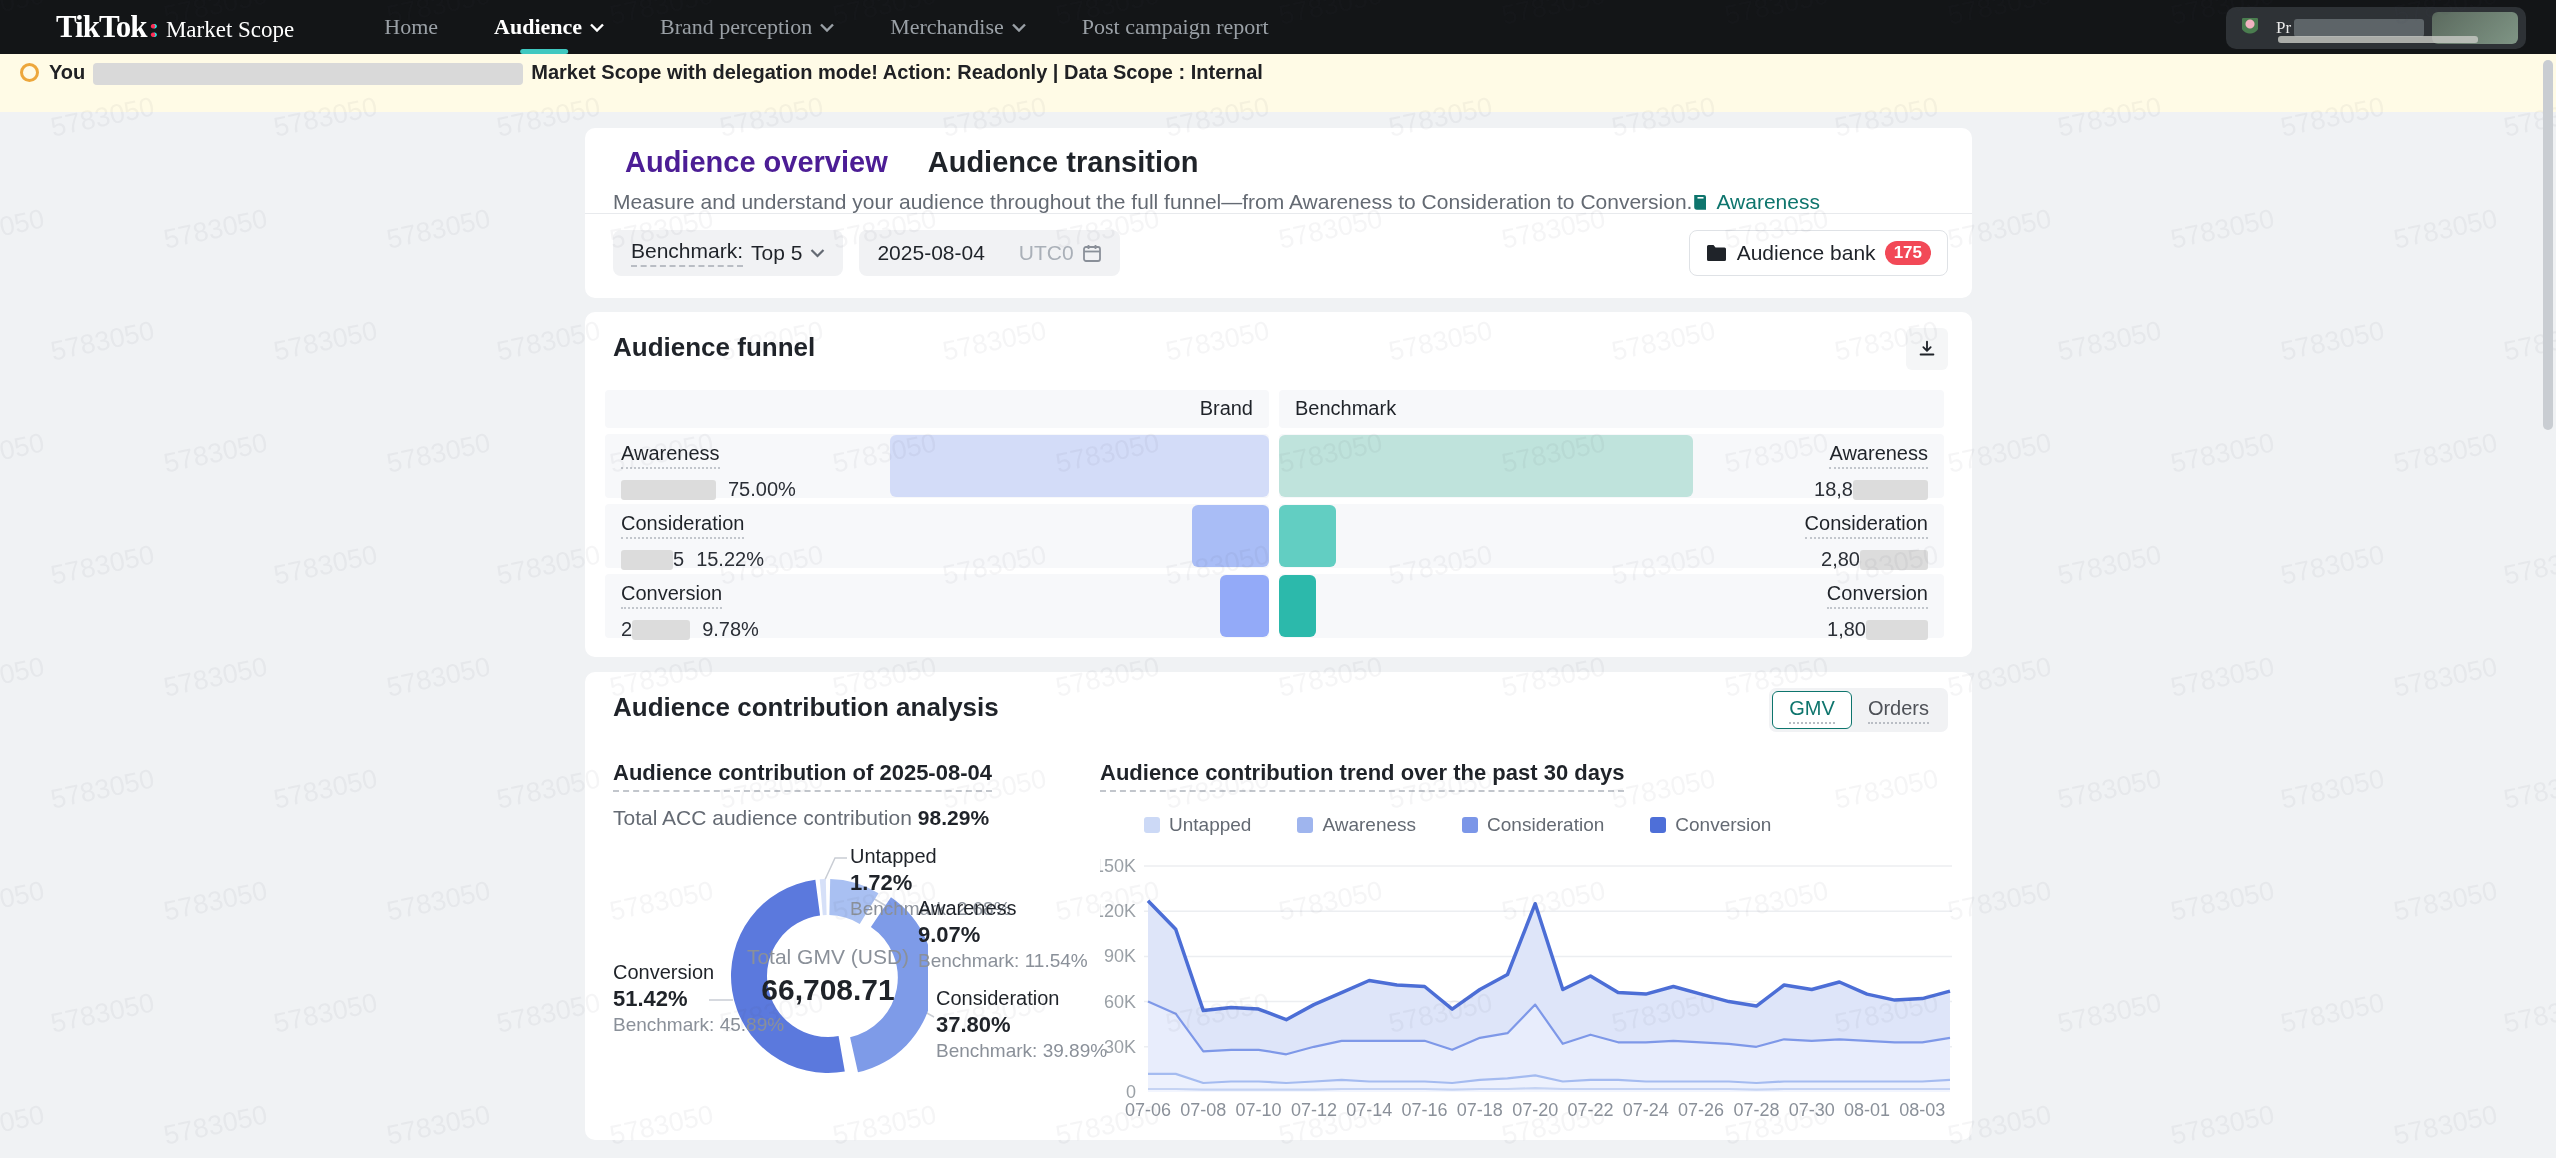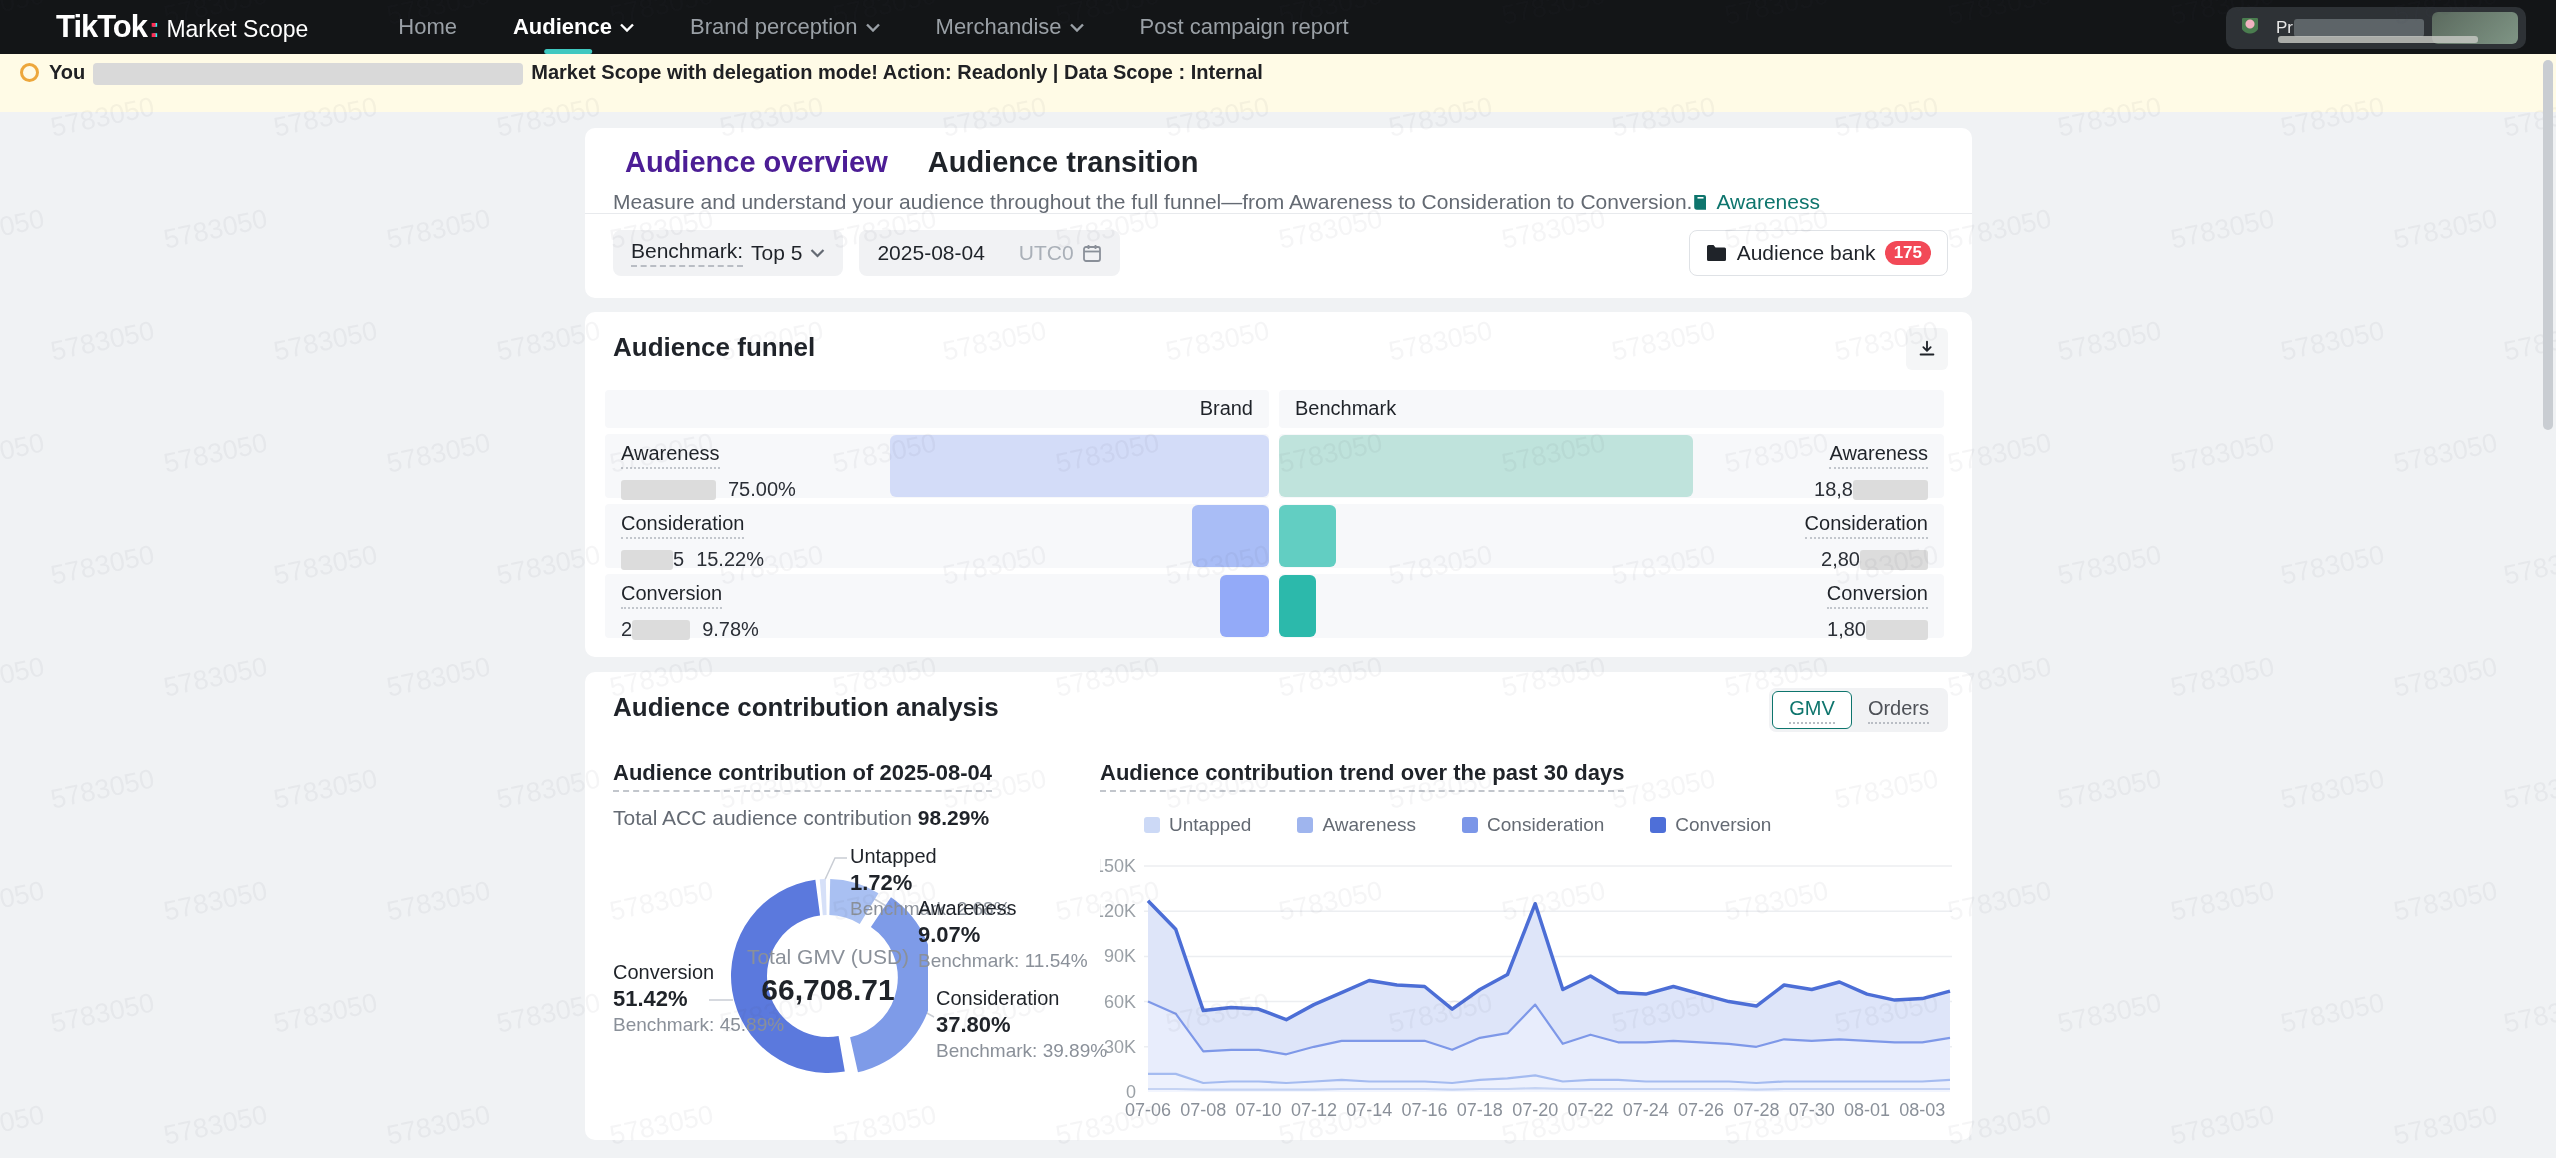--- a/index.html
+++ b/index.html
@@ -5,21 +5,21 @@
   * { margin:0; padding:0; box-sizing:border-box; }
   html,body { background:#e9ebee; }
   body { font-family:"Liberation Sans", sans-serif; }
   #screen { position:relative; width:2556px; height:1158px; background:#f0f2f4; overflow:hidden; }
 
   
   #wm-layer { position:absolute; inset:0; pointer-events:none; z-index:60; overflow:hidden; }
   .wm { position:absolute; font-size:27px; color:rgba(70,80,100,0.055); transform:rotate(-12deg); white-space:nowrap; }
 
   
-  #topnav { position:absolute; left:0; top:0; width:2556px; height:54px; background:#131517; display:flex; align-items:center; z-index:10; }
+  #topnav { position:absolute; left:0; top:0; width:2556px; height:54px; background:#131517; display:flex; align-items:center; z-index:10;font-family:Liberation Serif, serif; }
   .logo-wrap { display:flex; align-items:baseline; margin-left:56px; }
   .logo-tiktok { color:#fff; font-weight:bold; font-size:31px; letter-spacing:-1px; }
   .logo-colon { color:#fe2c55; font-weight:bold; font-size:28px; margin-left:2px; text-shadow:1.5px 0 #25f4ee; }
   .logo-product { color:#fff; font-size:23px; margin-left:8px; }
   .nav-items { display:flex; align-items:center; margin-left:90px; gap:56px; height:54px; }
   .nav-item { position:relative; height:54px; display:flex; align-items:center; gap:8px; font-size:22px; color:#9aa0a6; cursor:pointer; }
   .nav-item.active { color:#ffffff; font-weight:bold; }
   .nav-item.active .nav-underline { position:absolute; bottom:0; left:50%; transform:translateX(-60%); width:48px; height:5px; border-radius:3px; background:#3fc8c0; }
   .nav-chevron { width:14px; height:9px; }
   .nav-chevron polyline { fill:none; stroke:#9aa0a6; stroke-width:2.4; }

